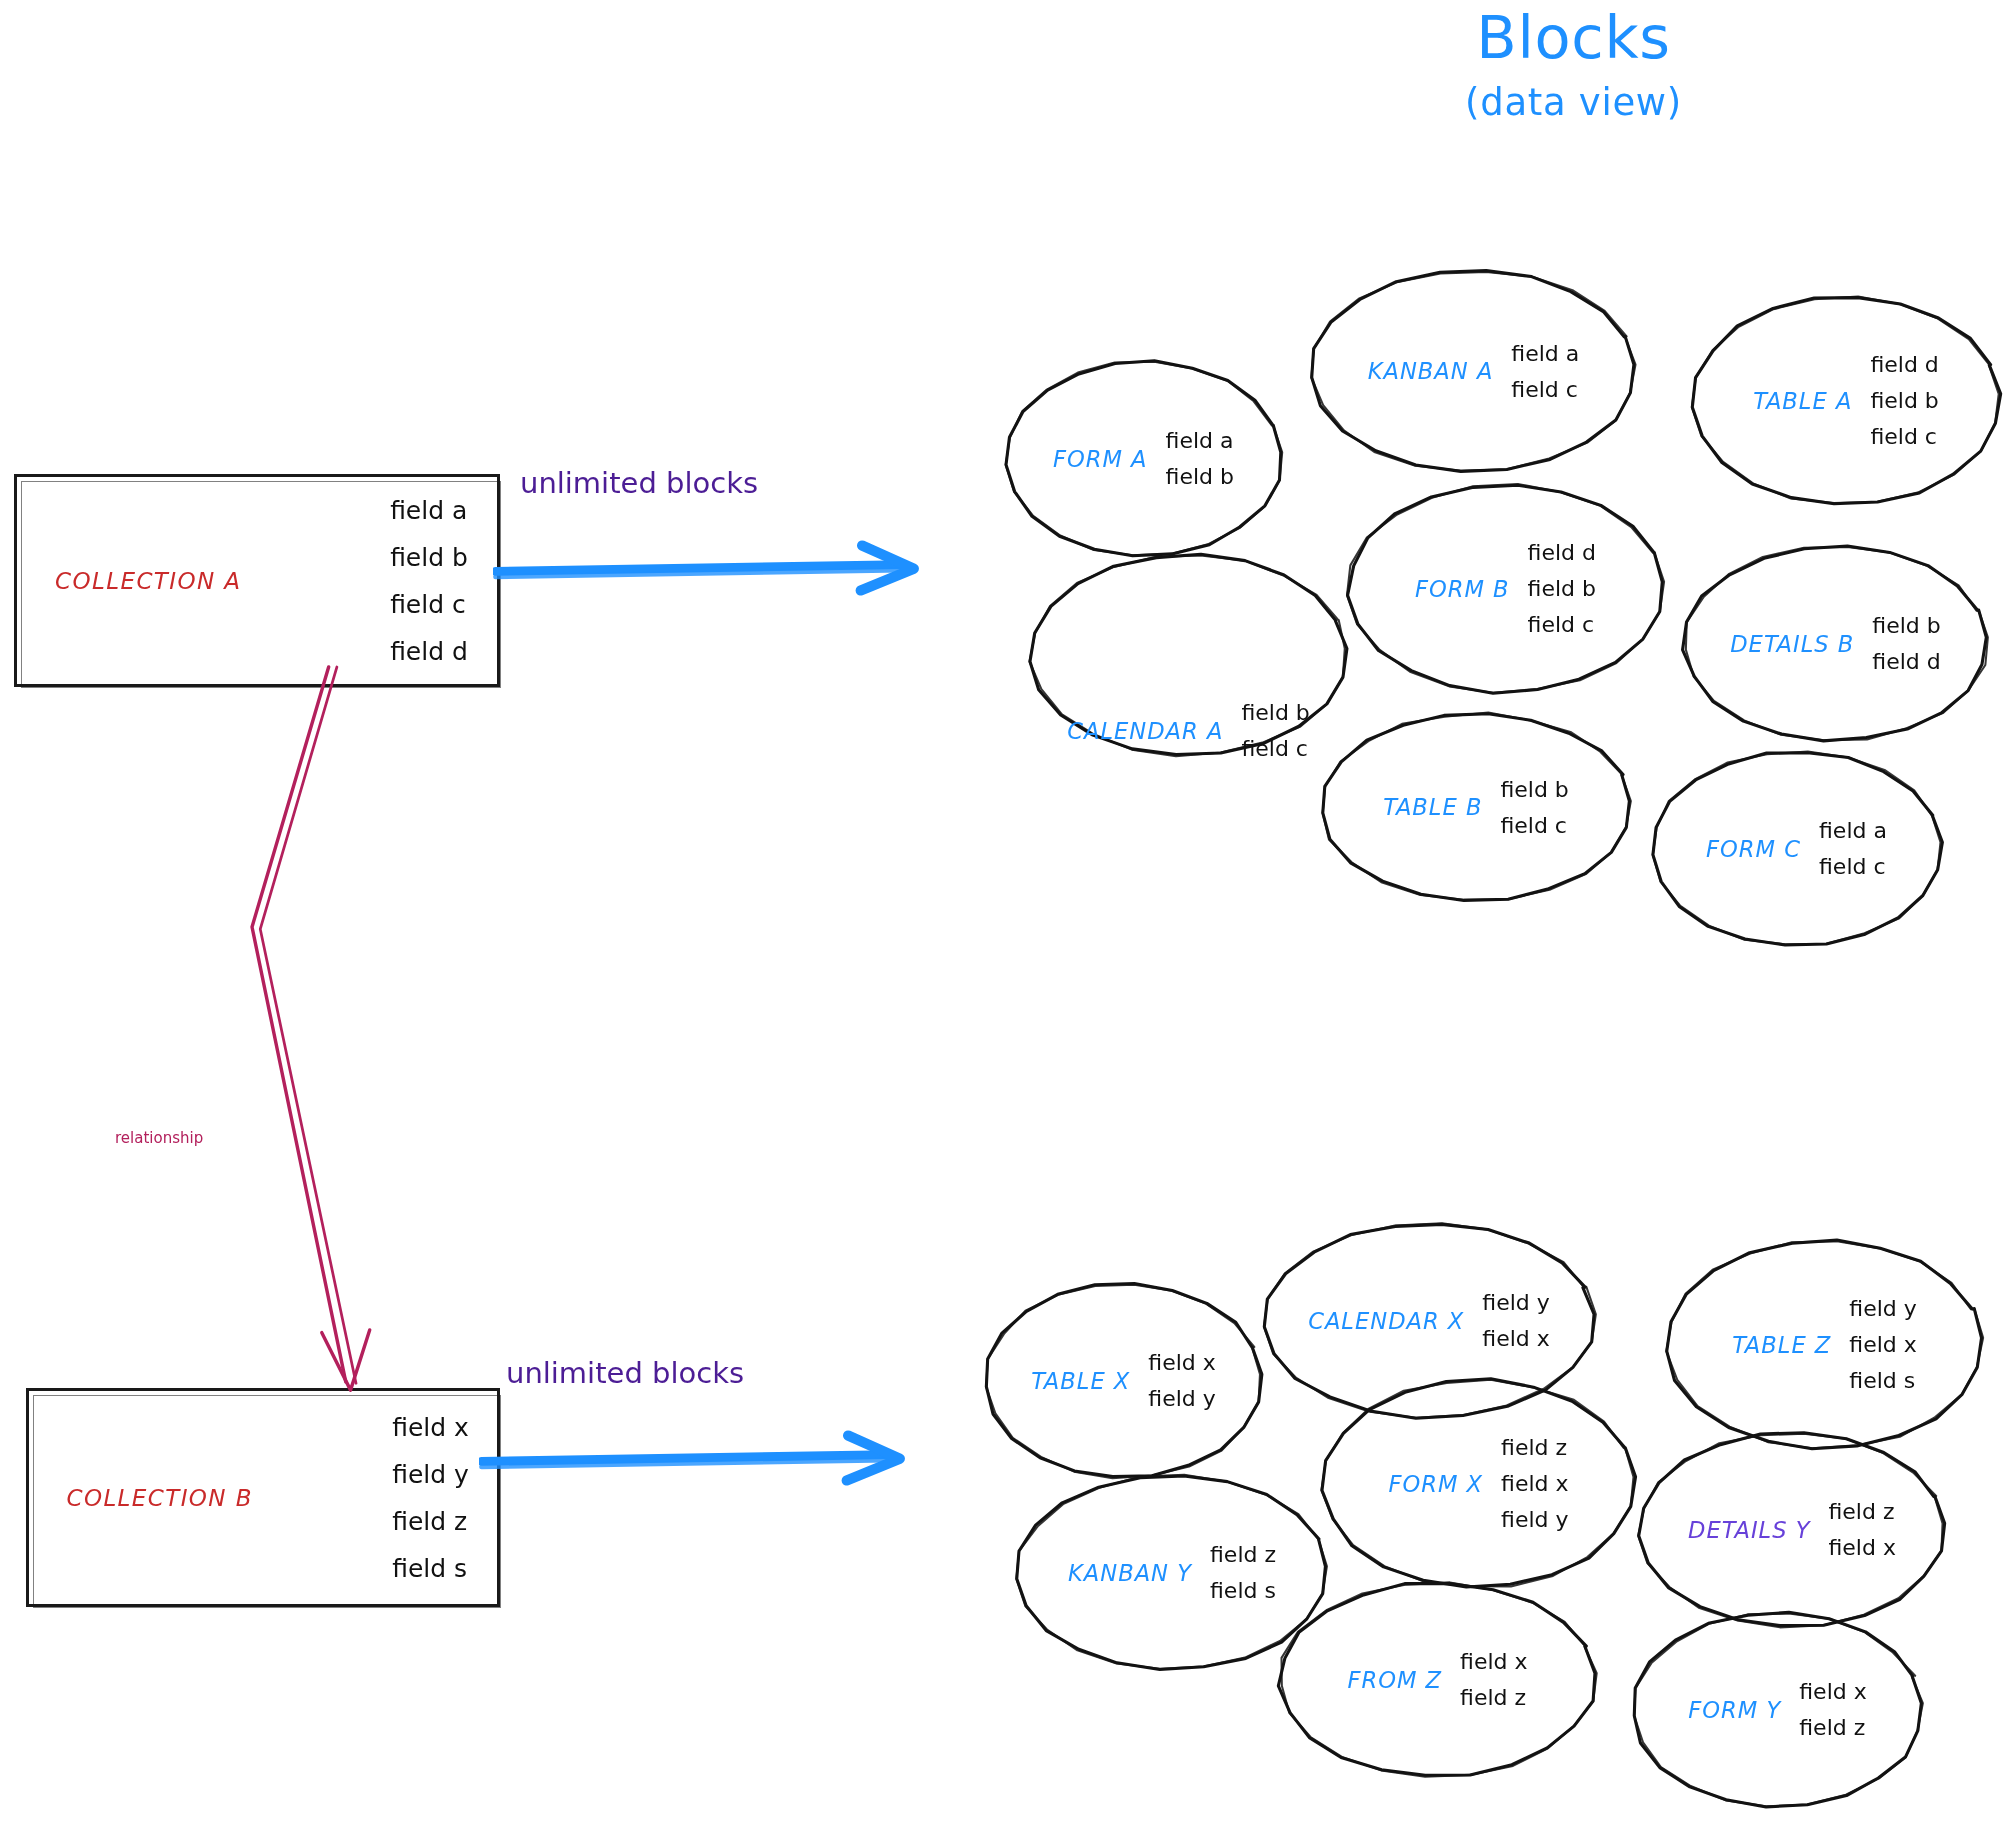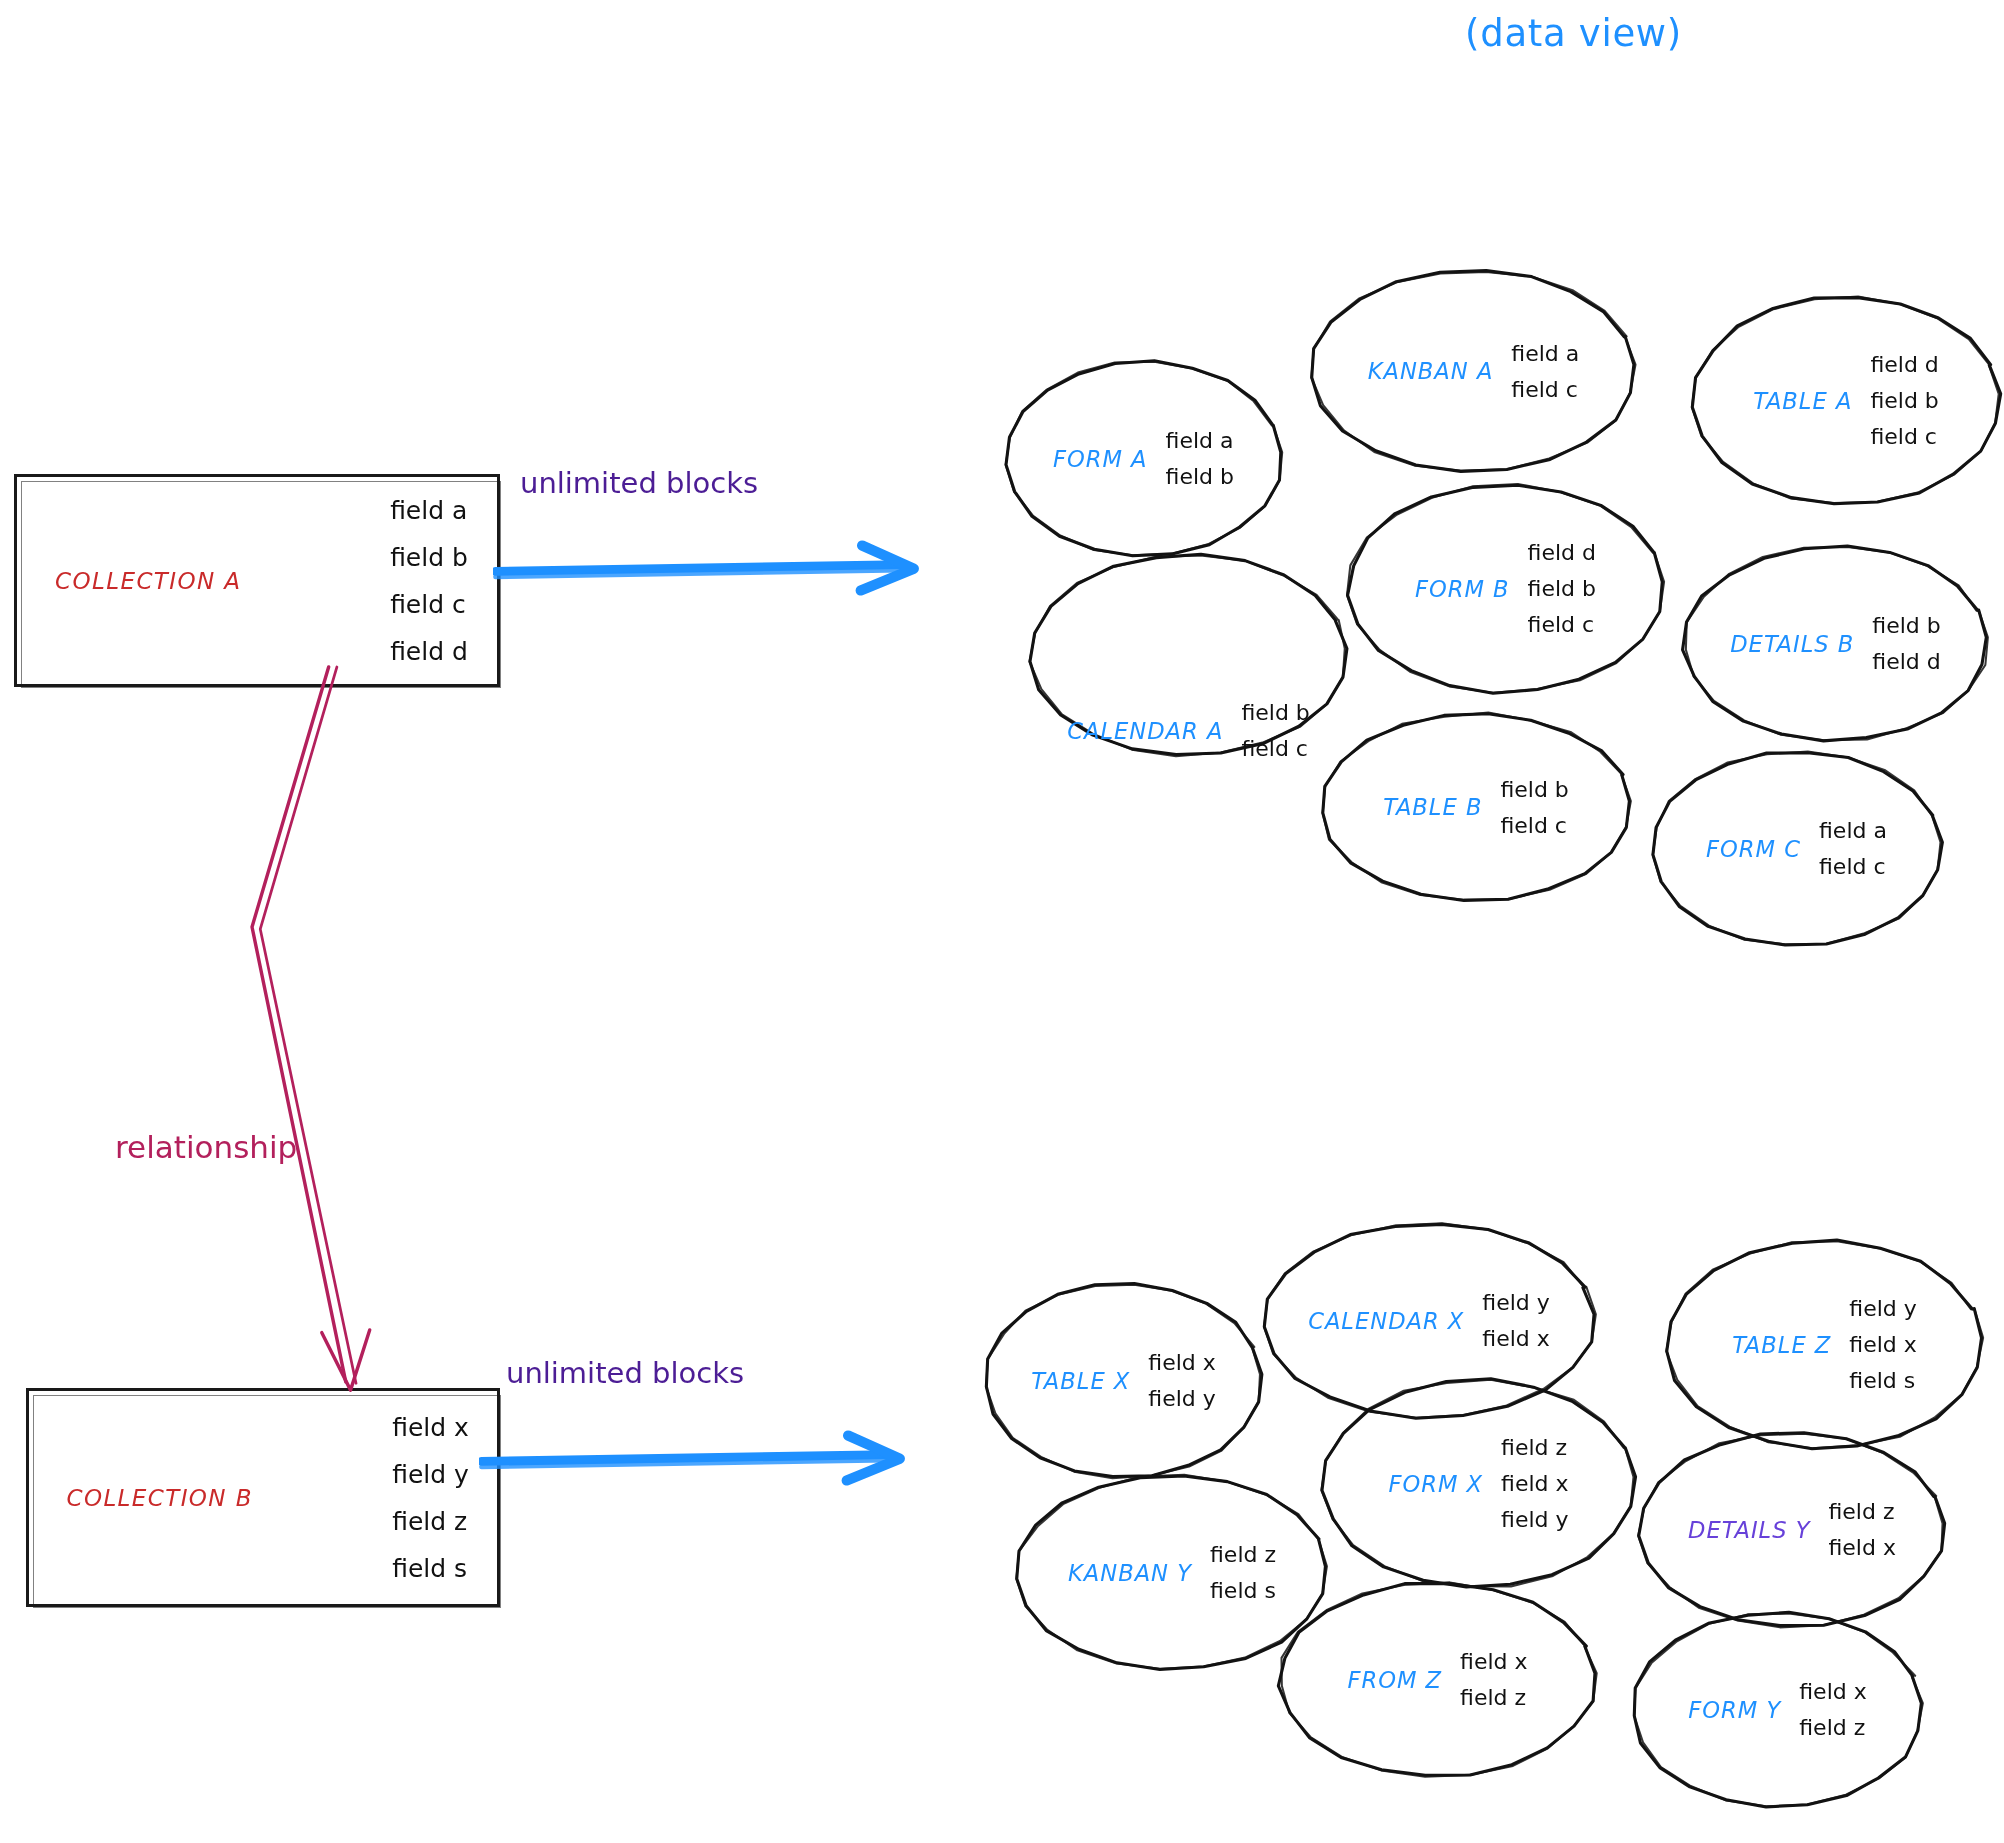--- a/index.html
+++ b/index.html
@@ -92,21 +92,21 @@
     left: 27px;
     top: -40px;
   }
   .arrow-svg { display: block; }
 
   
   .rel-group { position: absolute; }
   .rel-label {
     position: absolute;
     color: #b3205c;
-    font-size: 31px;
+    font-size: 15px;
     white-space: nowrap;
   }
 
   
   .block {
     position: absolute;
     display: flex;
     align-items: center;
     justify-content: center;
   }
@@ -150,20 +150,21 @@
     white-space: nowrap;
   }
 </style>
 </head>
 <body>
 
 <div id="canvas">
 
 
   <div class="heading" id="heading-right" style="left: 1341px; top: 3.4px; width: 465px;">
+    <span class="h-main">Blocks</span>
     <span class="h-sub">(data view)</span>
   </div>
 
   <div class="collection-box" id="box-collection-a" style="left: 13.7px; top: 474px; width: 486px; height: 213px;">
     <div class="collection-name">COLLECTION A</div>
     <div class="collection-fields" id="fields-collection-a">
         <div class="fld">field a</div>
         <div class="fld">field b</div>
         <div class="fld">field c</div>
         <div class="fld">field d</div>

